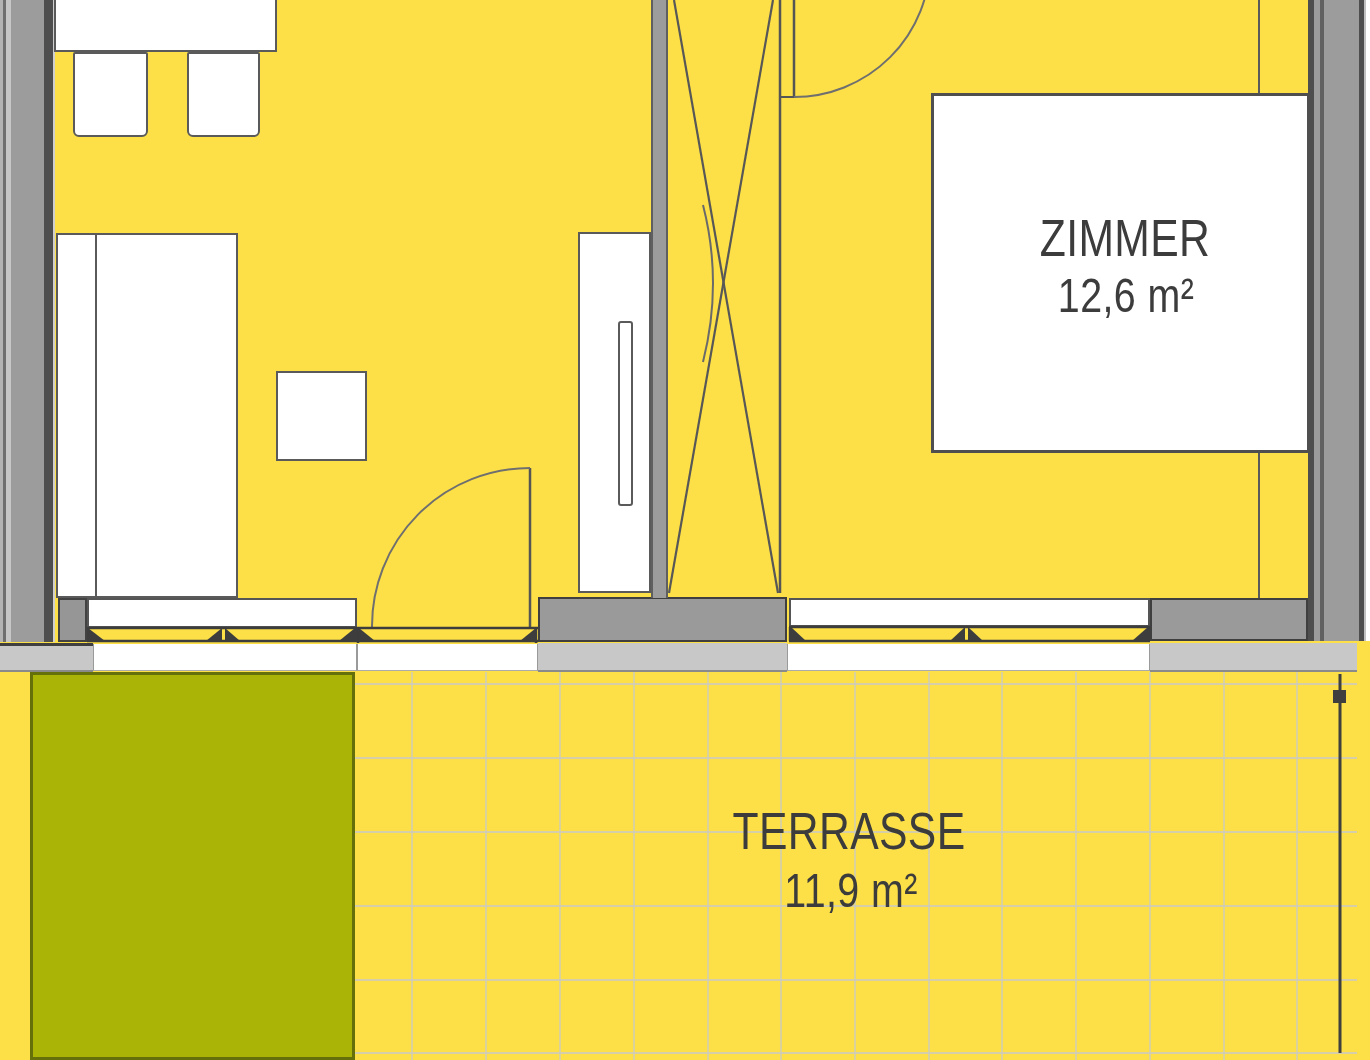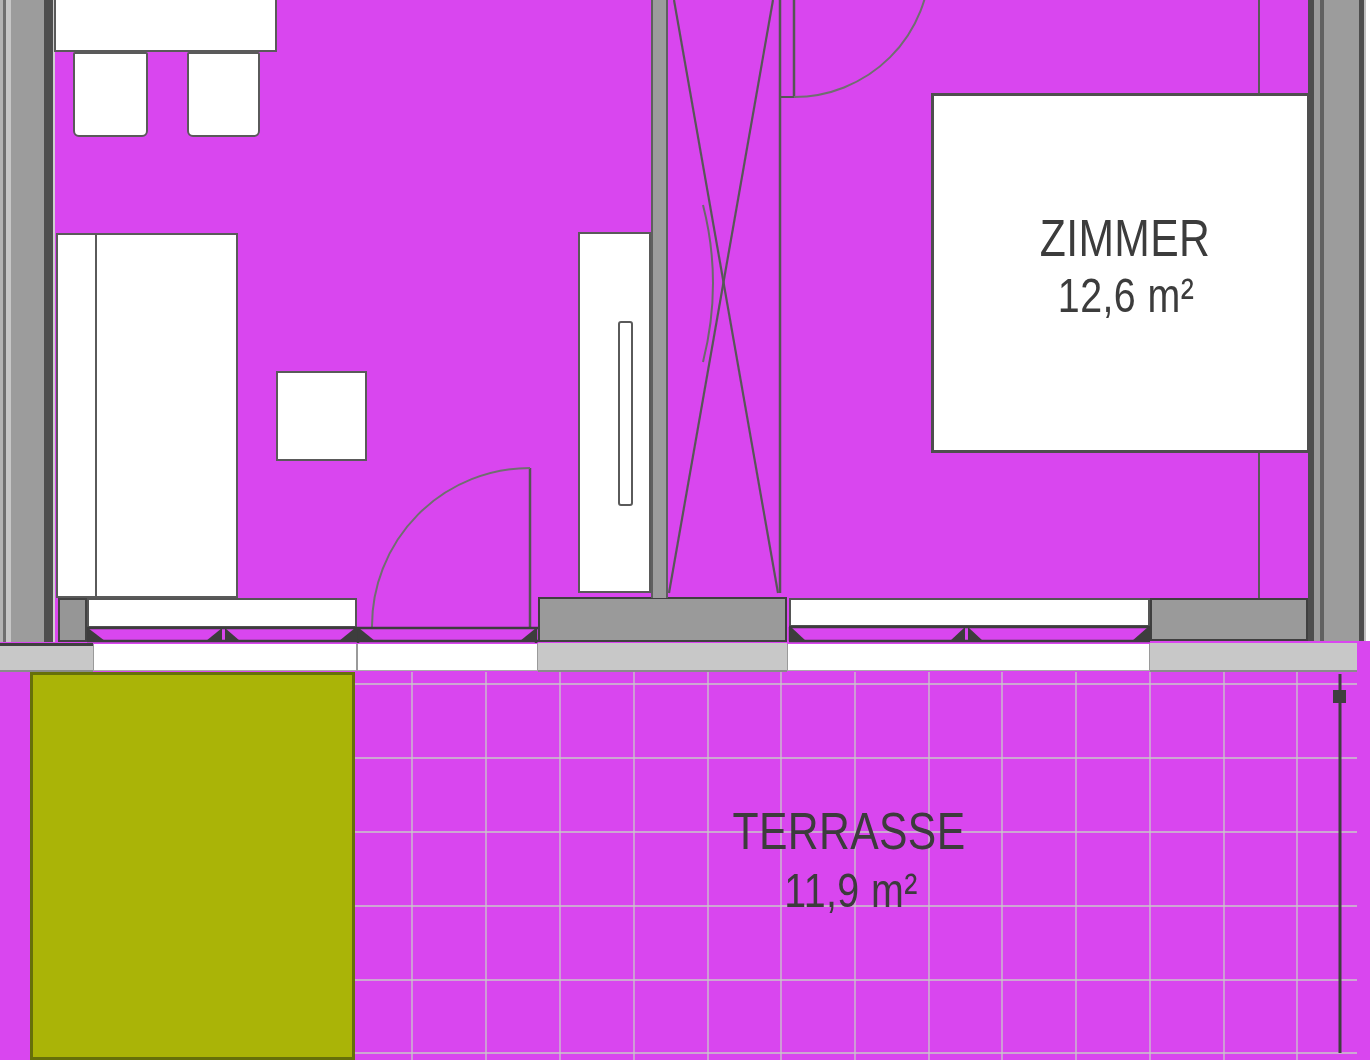--- a/index.html
+++ b/index.html
@@ -1,17 +1,17 @@
 <!DOCTYPE html>
 <html style="--lawn_green: #aab407; --lawn_border: #66700a; --wall_gray: #9c9c9c; --band_light_gray: #c8c8c8; --grid_line: #c9c9c9; --line_dark: #3d3d3d; --text: #3c3c3c;"><head>
 <meta charset="utf-8">
 <style>
   html,body{margin:0;padding:0;background:#fff;}
   #plan{
-    position:relative;width:1370px;height:1060px;overflow:hidden;background:#d946ef;
+    position:relative;width:1370px;height:1060px;overflow:hidden;background:#fde047;
     font-family:"Liberation Sans",sans-serif;
   }
   .abs{position:absolute;}
   
   .wall-left{
     left:0;top:0;width:55px;height:642px;
     background:linear-gradient(to right,
       #b3b3b3 0 3px,#6f6f6f 3px 6px,#c6c6c6 6px 11px,
       var(--wall_gray) 11px 44px,#4e4e4e 44px 53px,#cfcfcf 53px 55px);
   }

